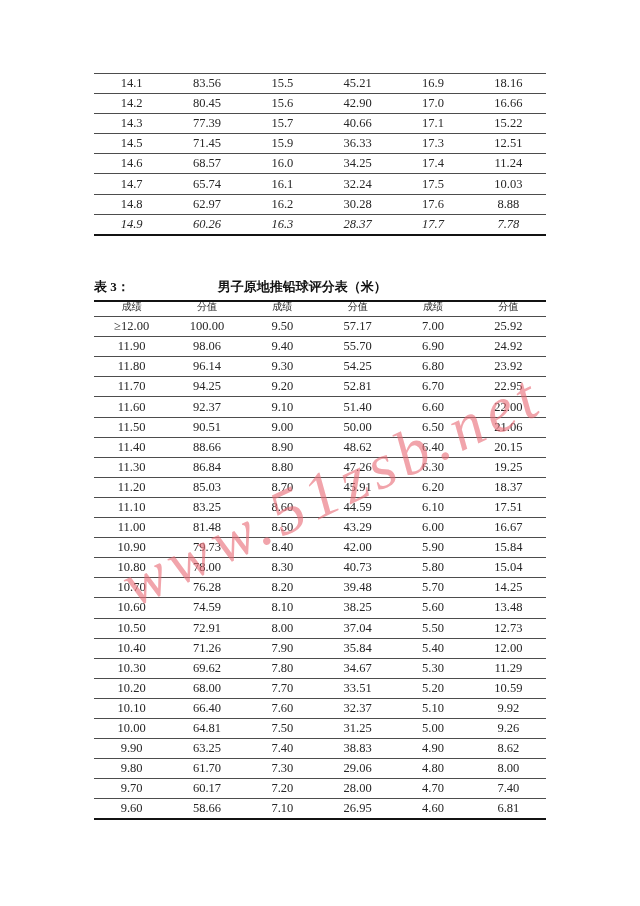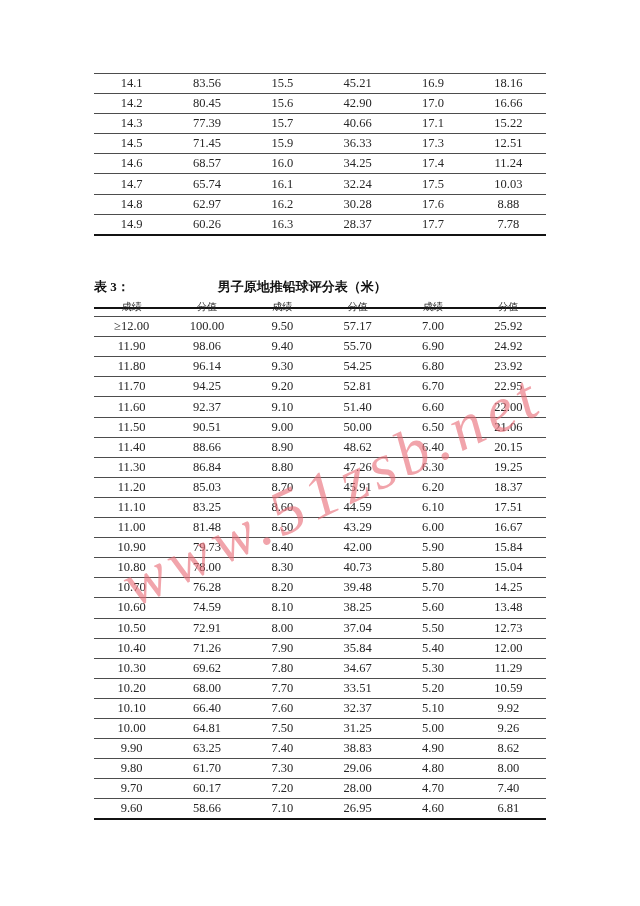--- a/index.html
+++ b/index.html
@@ -24,28 +24,28 @@
   table.tbl td {
     text-align:center;
     padding:0;
     height:19.1px;
     border-bottom:1px solid #4d4d4d;
     white-space:nowrap;
     font-family:"Liberation Serif", serif;
   }
 
   table.tbl-top { top:73px; border-top:1px solid #4d4d4d; }
-  table.tbl-top tbody tr:last-child td { border-bottom:2.5px solid #131313; }
+  table.tbl-top tbody tr:last-child td { border-bottom:2.5px solid #131313;font-style:italic; }
 
   .caption {
     position:absolute;
     left:94px; top:278px;
     width:452px;
     border-bottom:2.5px solid #131313;
-    padding-bottom:11px;
+    padding-bottom:4px;
     font-weight:bold;
     font-size:13px;
     color:#111111;
     white-space:nowrap;
   }
   .caption .t3-label { display:inline-block; }
   .caption .t3-title { display:inline-block; margin-left:88px; }
 
   table.tbl-main { top:297px; }
   table.tbl-main thead td { border-bottom:1px solid #4d4d4d; font-size:10px; }

